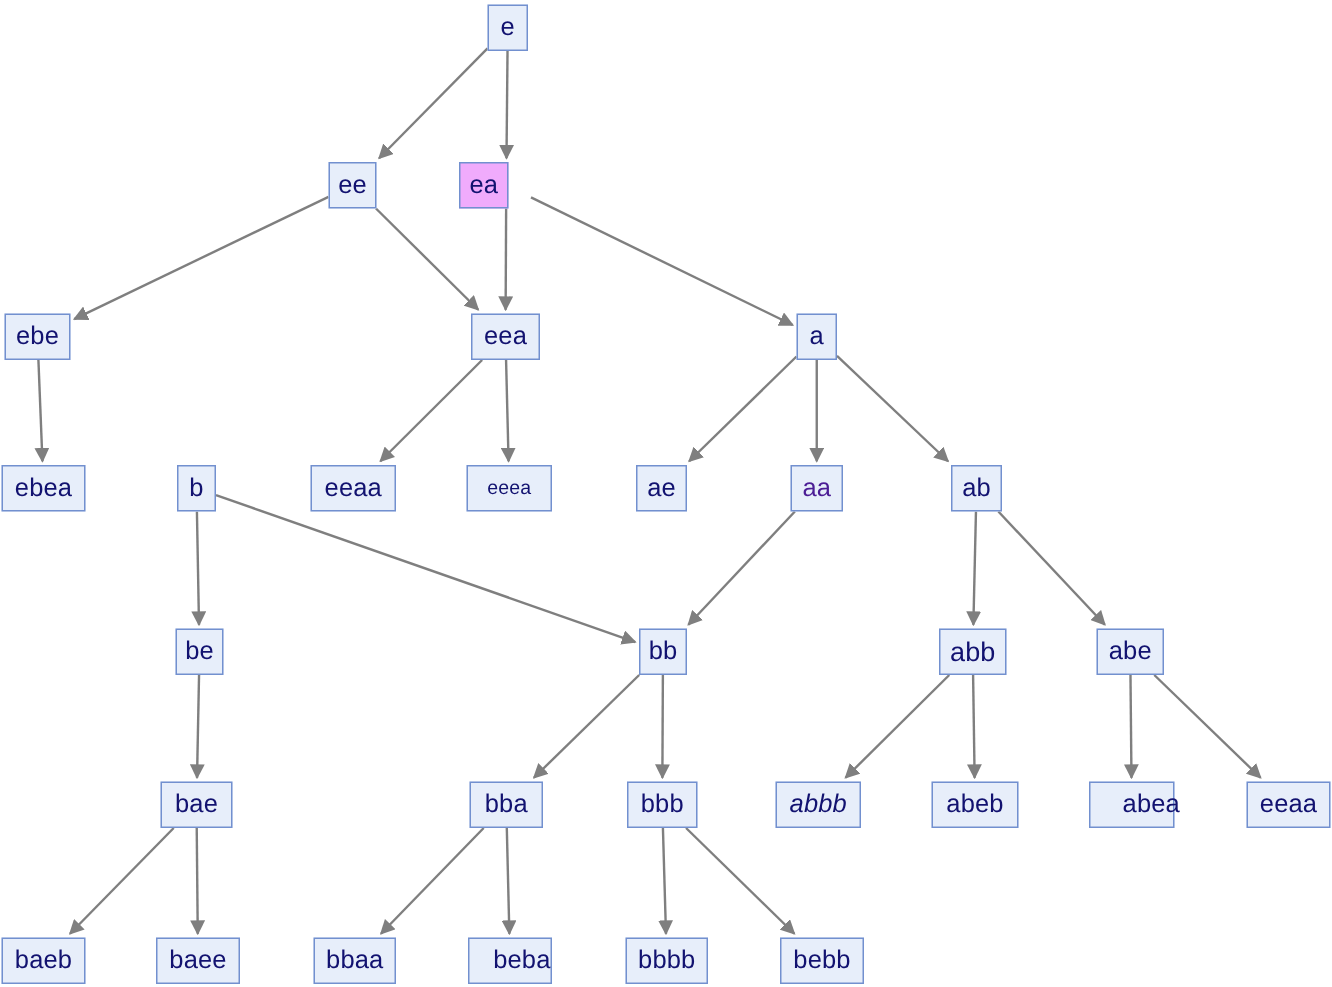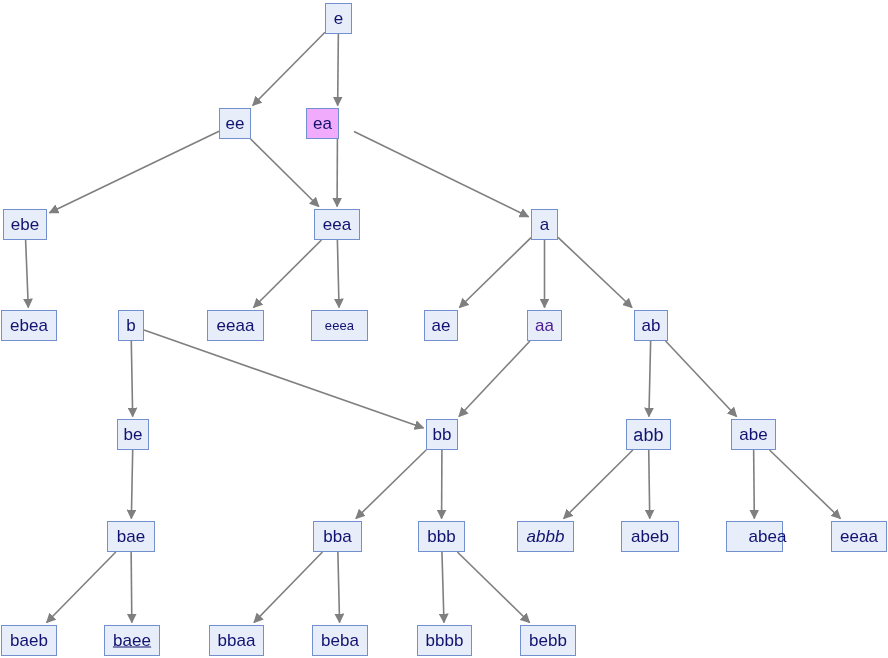--- a/index.html
+++ b/index.html
@@ -164,27 +164,27 @@
       </div>
       <div class="graph-node" style="left: 726px; top: 521px; width: 57px; height: 31px; background: rgb(231, 238, 250); border-color: rgb(114, 144, 207); color: rgb(18, 18, 112); font-size: 17px; padding-left: 26px;">
         <span class="node-label">abea</span>
       </div>
       <div class="graph-node" style="left: 831px; top: 521px; width: 56px; height: 31px; background: rgb(231, 238, 250); border-color: rgb(114, 144, 207); color: rgb(18, 18, 112); font-size: 17px;">
         <span class="node-label">eeaa</span>
       </div>
       <div class="graph-node" style="left: 1px; top: 625px; width: 56px; height: 31px; background: rgb(231, 238, 250); border-color: rgb(114, 144, 207); color: rgb(18, 18, 112); font-size: 17px;">
         <span class="node-label">baeb</span>
       </div>
-      <div class="graph-node" style="left: 104px; top: 625px; width: 56px; height: 31px; background: rgb(231, 238, 250); border-color: rgb(114, 144, 207); color: rgb(18, 18, 112); font-size: 17px; text-decoration: underline;">
+      <div class="graph-node" style="left: 104px; top: 625px; width: 56px; height: 31px; background: rgb(231, 238, 250); border-color: rgb(114, 144, 207); color: rgb(18, 18, 112); font-size: 17px;">
         <span class="node-label">baee</span>
       </div>
       <div class="graph-node" style="left: 209px; top: 625px; width: 55px; height: 31px; background: rgb(231, 238, 250); border-color: rgb(114, 144, 207); color: rgb(18, 18, 112); font-size: 17px;">
         <span class="node-label">bbaa</span>
       </div>
-      <div class="graph-node" style="left: 312px; top: 625px; width: 56px; height: 31px; background: rgb(231, 238, 250); border-color: rgb(114, 144, 207); color: rgb(18, 18, 112); font-size: 17px;">
+      <div class="graph-node" style="left: 312px; top: 625px; width: 56px; height: 31px; background: rgb(231, 238, 250); border-color: rgb(114, 144, 207); color: rgb(18, 18, 112); font-size: 17px; justify-content: flex-end;">
         <span class="node-label">beba</span>
       </div>
       <div class="graph-node" style="left: 417px; top: 625px; width: 55px; height: 31px; background: rgb(231, 238, 250); border-color: rgb(114, 144, 207); color: rgb(18, 18, 112); font-size: 17px;">
         <span class="node-label">bbbb</span>
       </div>
       <div class="graph-node" style="left: 520px; top: 625px; width: 56px; height: 31px; background: rgb(231, 238, 250); border-color: rgb(114, 144, 207); color: rgb(18, 18, 112); font-size: 17px;">
         <span class="node-label">bebb</span>
       </div>
     </div>
 </div>

